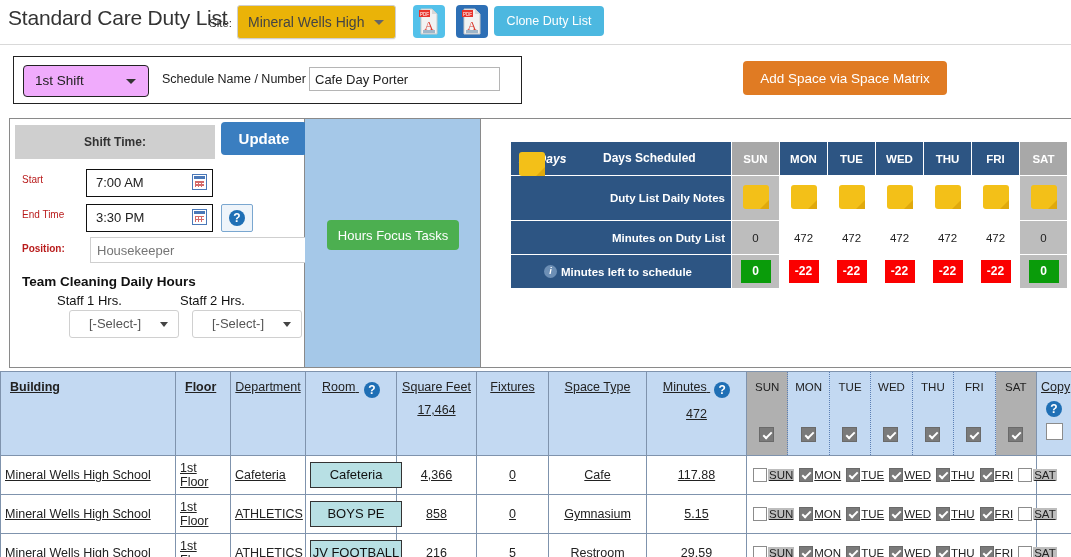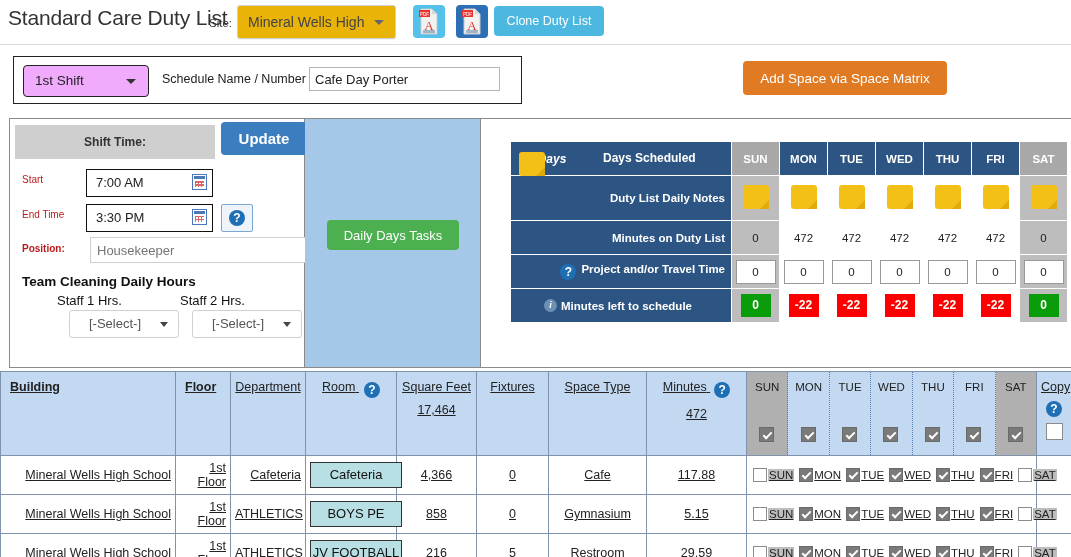--- a/index.html
+++ b/index.html
@@ -193,21 +193,21 @@
     table-layout:fixed;
   }
   .grid th,.grid td{
     border:1px solid #7f93ad;font-size:12.5px;color:#222;padding:0 4px;
     font-weight:normal;text-align:center;vertical-align:middle;box-sizing:border-box;text-decoration:underline;
   }
   .grid thead th{background:#c3d9f2;height:84px;vertical-align:top;padding-top:8px;}
   .grid thead th.b{font-weight:bold;text-align:left;padding-left:9px;}
   .sub{display:block;margin-top:9px;font-size:12.5px;}
   .grid tbody td{height:39px;background:#fff;}
-  .grid td.lft{text-align:right;}
+  .grid td.lft{text-align:left;}
   .room-in{
     display:inline-block;width:92px;height:26px;line-height:24px;
     border:1.5px solid #333;background:#b8e0e4;font-size:13px;color:#111;
     box-sizing:border-box;
   }
   
   .daycell{padding:0 !important;border:1px solid #7f93ad;}
   .daystrip{display:flex;width:100%;height:100%;}
   .dcol{flex:1;border-right:1px dotted #5b7fb5;position:relative;}
   .dcol:last-child{border-right:none;}
@@ -329,21 +329,21 @@
         <div class="val">[-Select-]</div>
         <div class="caret"></div>
       </div>
       <div class="sel-box" style="left:168px;top:191px;">
         <div class="val">[-Select-]</div>
         <div class="caret"></div>
       </div>
     </div>
 
     <div class="focus-col">
-      <button class="focus-btn">Daily Days Tasks</button>
+      <button class="focus-btn">Hours Focus Tasks</button>
     </div>
 
     <table class="days">
       <tbody>
           <tr>
         <td class="lbl allrow">
           <span class="alltxt">All Days</span>
           <span class="dsch">Days Scheduled</span>
         </td>
         <td class="dayhdr we">SUN</td>
@@ -373,32 +373,20 @@
         <td class="lbl">Minutes on Duty List</td>
         <td class="cell we">0</td>
         <td class="cell">472</td>
         <td class="cell">472</td>
         <td class="cell">472</td>
         <td class="cell">472</td>
         <td class="cell">472</td>
         <td class="cell we">0</td>
       </tr>
 
-      <tr>
-        <td class="lbl">
-          <span class="qmark">?</span><span>Project and/or Travel Time</span>
-        </td>
-        <td class="cell we"><span class="mini-input">0</span></td>
-        <td class="cell"><span class="mini-input">0</span></td>
-        <td class="cell"><span class="mini-input">0</span></td>
-        <td class="cell"><span class="mini-input">0</span></td>
-        <td class="cell"><span class="mini-input">0</span></td>
-        <td class="cell"><span class="mini-input">0</span></td>
-        <td class="cell we"><span class="mini-input">0</span></td>
-      </tr>
 
       <tr>
         <td class="lbl" style="text-align:center;">
           <span class="infoic">i</span><span>Minutes left to schedule</span>
         </td>
         <td class="cell we"><span class="chip g">0</span></td>
         <td class="cell"><span class="chip r">-22</span></td>
         <td class="cell"><span class="chip r">-22</span></td>
         <td class="cell"><span class="chip r">-22</span></td>
         <td class="cell"><span class="chip r">-22</span></td>

